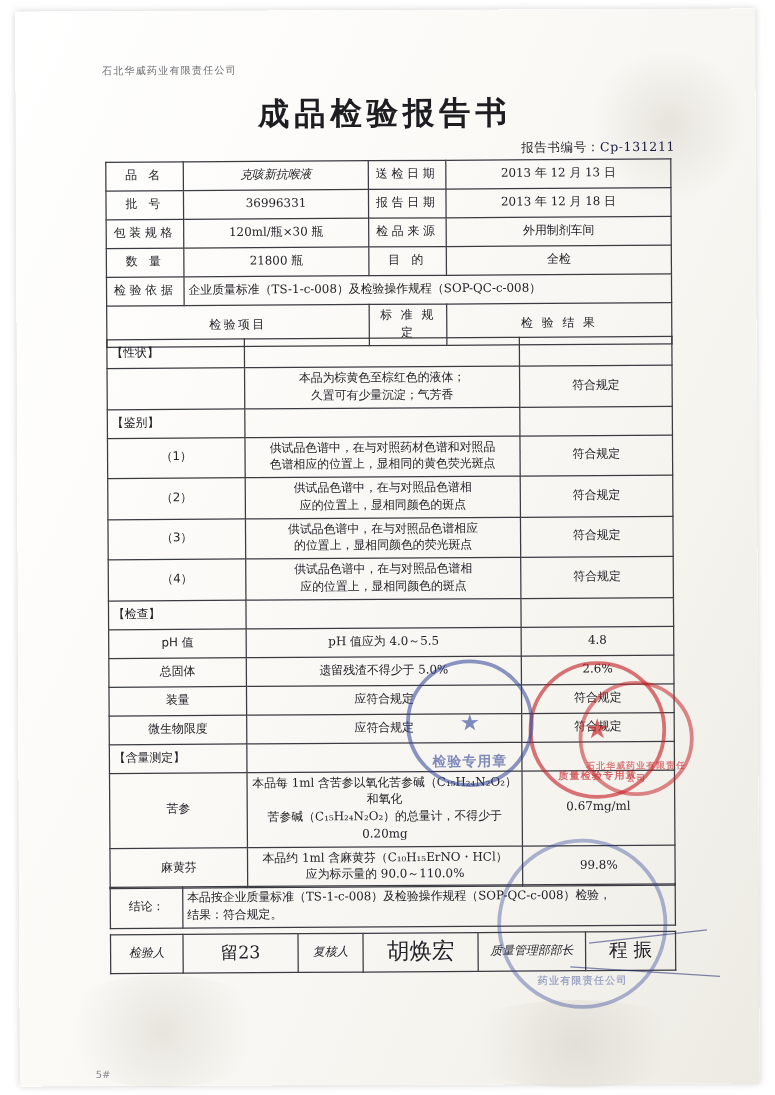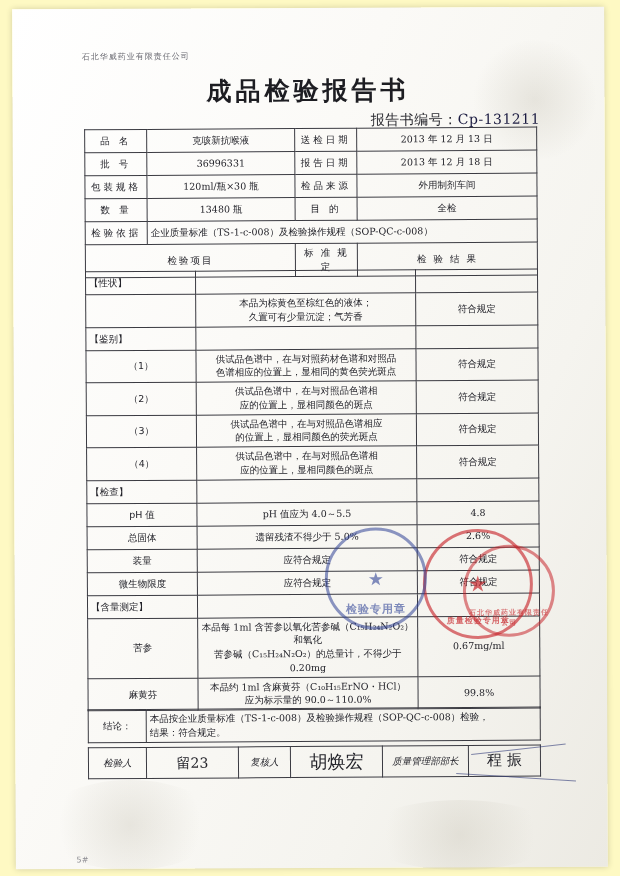--- a/index.html
+++ b/index.html
@@ -4,21 +4,21 @@
 <style>
   html,body{margin:0;padding:0;}
   body{
     width:620px;height:876px;
     background:#cfcfc9;
     font-family:"DejaVu Sans","Liberation Sans",sans-serif;
     overflow:hidden;
   }
   .page{
     position:absolute;left:0;top:0;width:620px;height:876px;
-    background:#fef9c3;
+    background:#ffffff;
   }
   
   .paper{
     position:absolute;
     left:14px;top:8px;width:592px;height:860px;
     background:
       linear-gradient(115deg,#ffffff 0%,#fbfaf7 38%,#f5f4ef 72%,#eceae3 100%);
     box-shadow:0 0 6px rgba(0,0,0,.18);
     transform:rotate(-0.25deg);
   }
@@ -35,40 +35,40 @@
     font-size:8px;color:#6a6a72;letter-spacing:1px;
     font-family:"DejaVu Sans",sans-serif;
   }
   .title{
     position:absolute;left:0;top:66px;width:592px;text-align:center;
     font-size:25px;font-weight:bold;color:#1d1d22;letter-spacing:4px;
     font-family:"DejaVu Sans",sans-serif;
   }
   .report-no{
     position:absolute;right:64px;top:104px;
-    font-size:14px;color:#2a2a30;letter-spacing:.5px;
+    font-size:10px;color:#2a2a30;letter-spacing:.5px;
   }
   
   table.main{
     position:absolute;left:72px;top:120px;
     width:452px;border-collapse:collapse;
     table-layout:fixed;
   }
   table.main td{
     border:1px solid #3b3b42;
     font-size:9.5px;color:#23232a;
     padding:2px 3px;
     line-height:1.45;
     vertical-align:middle;
     height:18px;
   }
   .lab{text-align:center;letter-spacing:3px;}
   .ctr{text-align:center;}
   .lft{text-align:left;padding-left:10px;}
-  .big{font-size:10px;}
+  .big{font-size:10px;font-style:italic;}
   .sec{color:#23232a;}
   .hdrow td{text-align:center;font-size:11px;height:22px;letter-spacing:2px;}
   .tall td{height:34px;}
   .tall2 td{height:42px;}
   .tall3 td{height:50px;}
   .mini{font-size:8.6px;line-height:1.5;}
   .sig{font-size:9px;font-style:italic;}
   .blue{color:#1b3fa0;}
   
   .hand{
@@ -149,21 +149,21 @@
           <td class="ctr hand">2013 年 12 月 18 日</td>
         </tr>
         <tr>
           <td class="lab">包装规格</td>
           <td class="ctr hand">120ml/瓶×30 瓶</td>
           <td class="lab">检品来源</td>
           <td class="ctr hand">外用制剂车间</td>
         </tr>
         <tr>
           <td class="lab">数    量</td>
-          <td class="ctr hand">13480 瓶</td>
+          <td class="ctr hand">21800 瓶</td>
           <td class="lab">目    的</td>
           <td class="ctr hand">全检</td>
         </tr>
 
         <tr>
           <td class="lab">检验依据</td>
           <td class="lft hand" colspan="3">企业质量标准（TS-1-c-008）及检验操作规程（SOP-QC-c-008）</td>
         </tr>
 
         <tr class="hdrow">
@@ -317,16 +317,19 @@
 
     <div class="stamp stamp-red" style="left:448px;top:538px;width:86px;height:86px;opacity:.85;">
       <div class="btm" style="bottom:6px;font-size:7px">石北华威药业有限责任公司</div>
     </div>
 
     <div class="stamp stamp-blue" style="left:310px;top:520px;width:96px;height:96px;">
       <div class="star" style="font-size:18px">★</div>
       <div class="btm" style="font-size:11px">检验专用章</div>
     </div>
 
+    <div class="stamp stamp-blue" style="left:382px;top:664px;width:130px;height:130px;opacity:.7;">
+      <div class="btm" style="bottom:14px;font-size:8px">药业有限责任公司</div>
+    </div>
 
     <div class="footmark">5#</div>
   </div>
 </div>
 
 </body></html>

